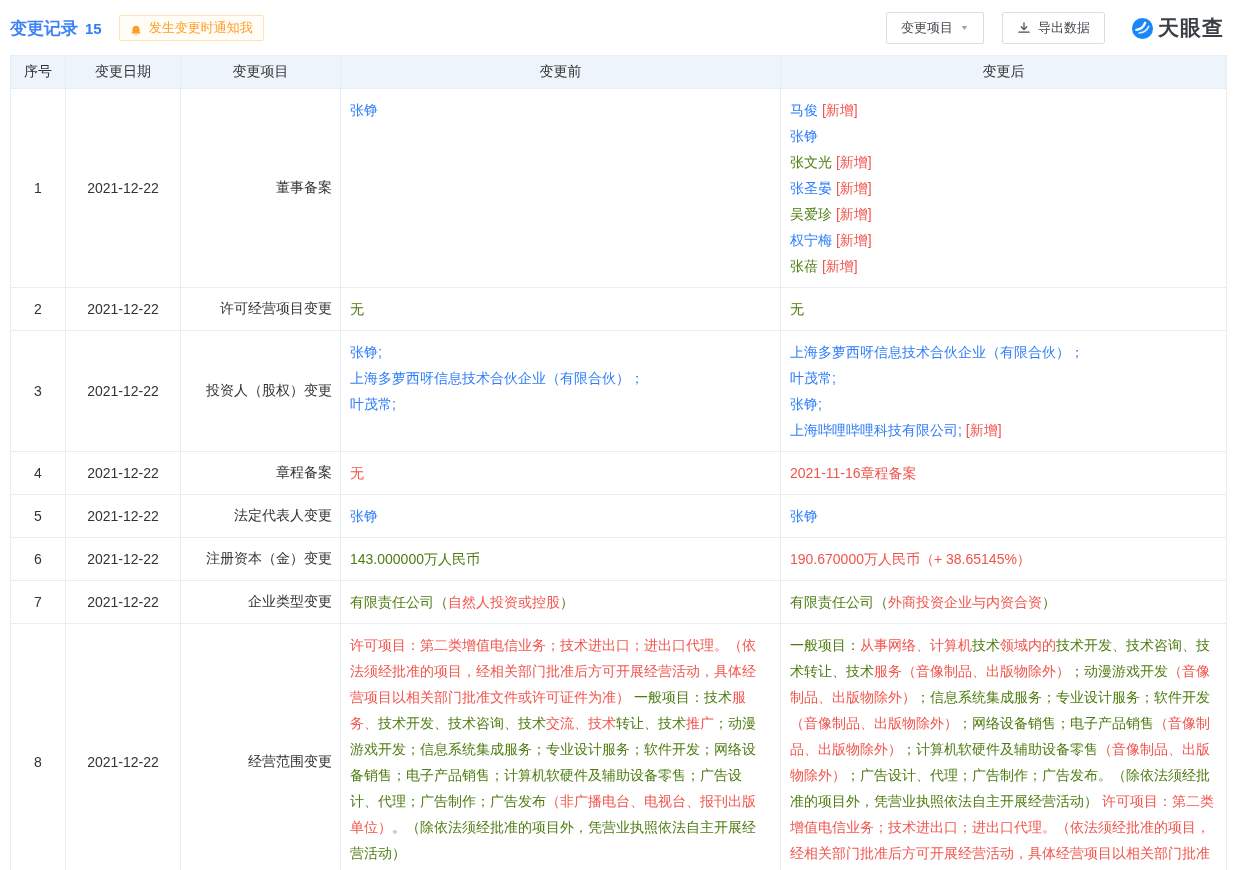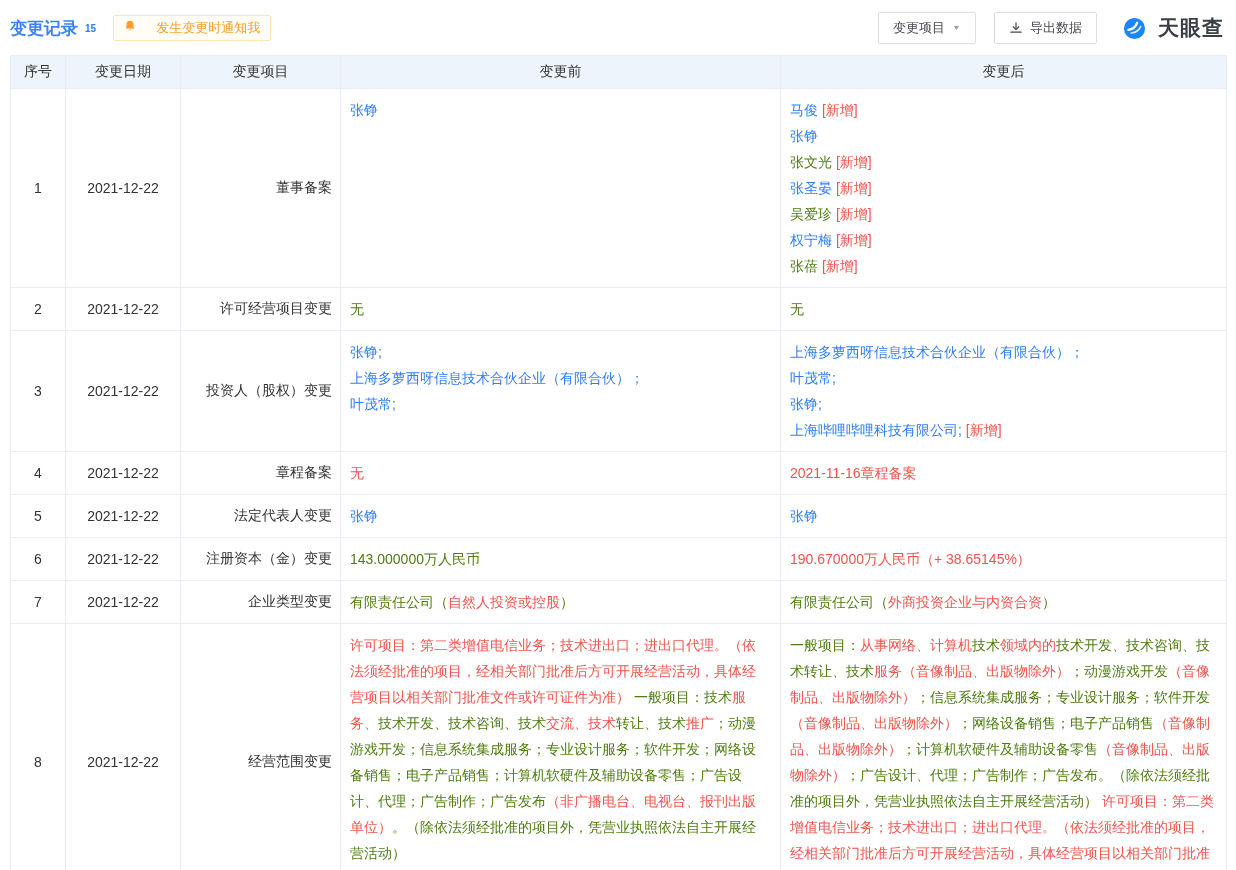--- a/index.html
+++ b/index.html
@@ -5,35 +5,35 @@
   * { box-sizing: border-box; }
   html,body { margin:0; padding:0; }
   body {
     width:1236px; height:870px; overflow:hidden;
     background:#fff; color:#333;
     font-family:"Liberation Sans","DejaVu Sans",sans-serif;
   }
   
   .topbar { display:flex; align-items:center; padding:12px 10px 11px 10px; }
   .title { font-size:17px; font-weight:bold; color:#3b82f6; }
-  .count { font-size:10px; font-weight:bold; color:var(--link); margin-left:7px; }
+  .count { font-size:15px; font-weight:bold; color:var(--link); margin-left:7px; }
   .notify-btn {
-    margin-left:17px; display:inline-flex; align-items:flex-start; gap:20px;
+    margin-left:17px; display:inline-flex; align-items:flex-end; gap:7px;
     border:1px solid #ffe2b6; background:#fffdf5; color:#ff9d28;
     font-size:13px; padding:3px 10px; border-radius:2px; cursor:pointer;
   }
   .spacer { flex:1; }
   .btn {
     display:inline-flex; align-items:center; gap:7px;
     border:1px solid #d9dde4; background:#fff; color:#45494f;
     font-size:13px; padding:6px 14px; border-radius:2px; cursor:pointer;
   }
   .btn + .btn { margin-left:18px; }
   .caret { font-size:9px; color:#9aa0a8; transform:scaleY(.8); }
-  .logo { display:flex; align-items:center; gap:12px; margin-left:26px; margin-right:2px; }
+  .logo { display:flex; align-items:center; gap:4px; margin-left:26px; margin-right:2px; }
   .logo-text { font-size:21px; font-weight:bold; color:#3a3f46; letter-spacing:1px; }
   
   table { border-collapse:collapse; table-layout:fixed; width:1216px; margin:0 10px; }
   th, td { border:1px solid #e8edf4; }
   thead th {
     background:#eef4fb; height:33px; font-weight:normal;
     font-size:14px; color:#333; text-align:center;
   }
   td { font-size:14px; padding:8px; vertical-align:middle; background:#fff; }
   td.c-no, td.c-date { text-align:center; color:#333; }

